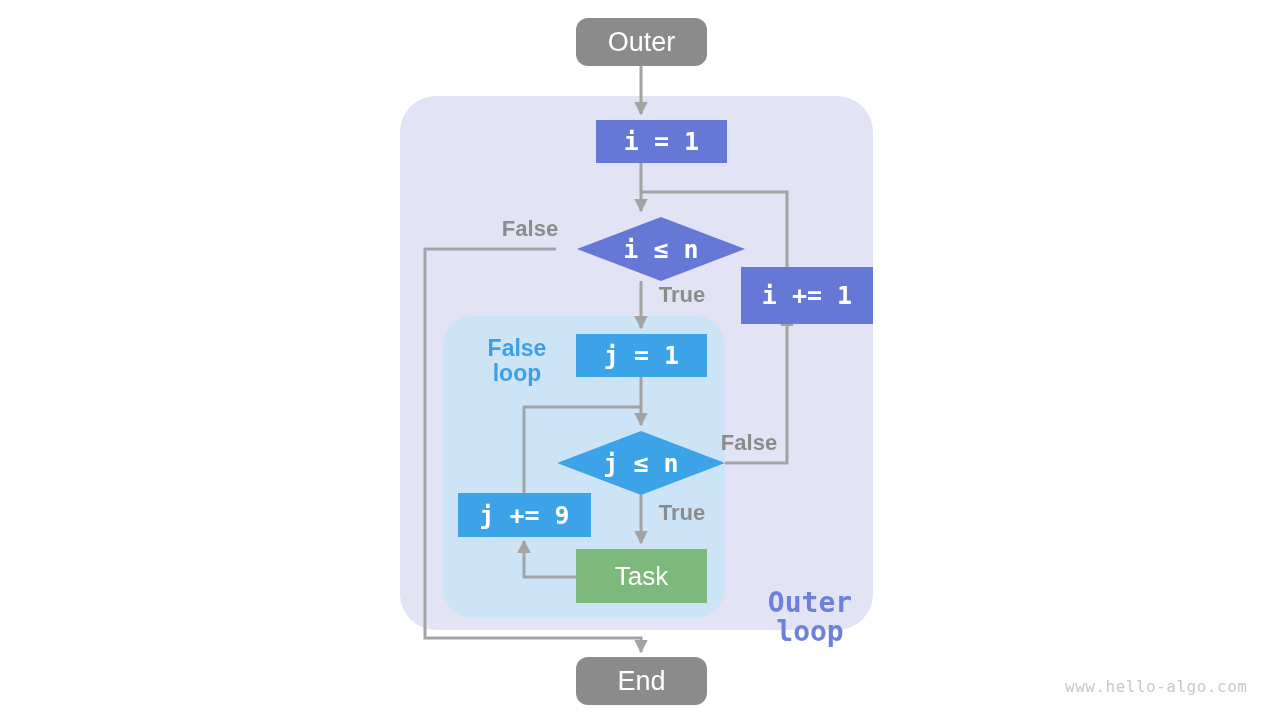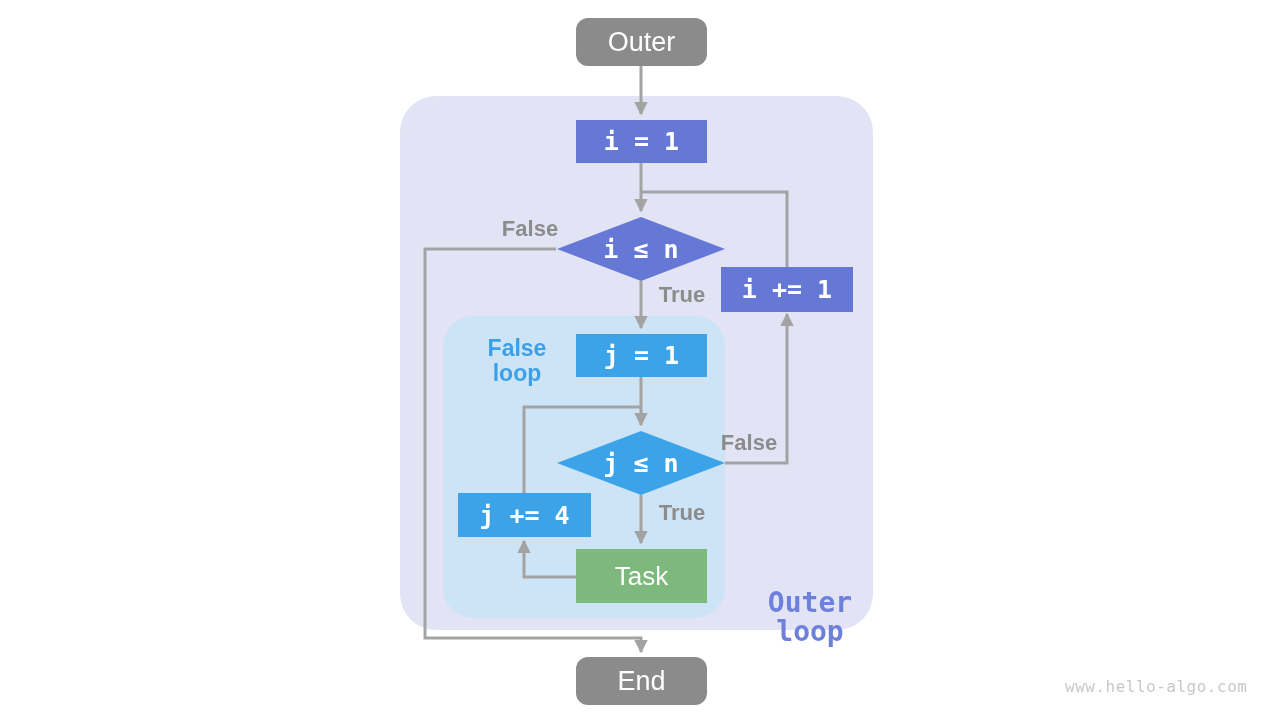--- a/index.html
+++ b/index.html
@@ -21,28 +21,28 @@
   svg.arrows .edge{fill:none;stroke:var(--arrow,#a3a3a3);stroke-width:3px;}
   .node{
     position:absolute;display:flex;align-items:center;justify-content:center;
     color:var(--node-text,#ffffff);box-sizing:border-box;
   }
   .node.code{font:600 25px "DejaVu Sans Mono",monospace;}
   .node.pill{
     border-radius:12px;background:var(--node-gray,#8b8b8b);
     font:400 27px "Liberation Sans",sans-serif;
   }
-  .node.purple{background:var(--node-purple,#6678d6);}
+  .node.purple{background:var(--node-purple,#6678d6);margin-left:20px;}
   .node.blue{background:var(--node-blue,#3ca3e8);}
   .node.green{background:var(--node-green,#7db87c);font:400 26px "Liberation Sans",sans-serif;}
   .node.diamond{clip-path:polygon(50% 0,100% 50%,50% 100%,0 50%);justify-content:center;}
   .n-begin{left:576px;top:18px;width:131px;height:48px;}
   .n-init-i{left:576px;top:120px;width:131px;height:43px;}
   .n-cond-i{left:557px;top:217px;width:168px;height:64px;}
-  .n-inc-i{left:721px;top:267px;width:132px;height:45px;}
+  .n-inc-i{left:721px;top:267px;width:132px;height:57px;}
   .n-init-j{left:576px;top:334px;width:131px;height:43px;}
   .n-cond-j{left:557px;top:431px;width:168px;height:64px;}
   .n-inc-j{left:458px;top:493px;width:133px;height:44px;}
   .n-task{left:576px;top:549px;width:131px;height:54px;}
   .n-end{left:576px;top:657px;width:131px;height:48px;}
   .edge-lbl{
     position:absolute;transform:translate(-50%,-50%);
     font:700 22px "Liberation Sans",sans-serif;color:var(--edge-label,#8c8c8c);
     white-space:nowrap;
   }
@@ -117,21 +117,21 @@
 
   <div class="node code blue n-init-j">
       <span>j = 1</span>
     </div>
 
   <div class="node code blue diamond n-cond-j">
       <span>j ≤ n</span>
     </div>
 
   <div class="node code blue n-inc-j">
-      <span>j += 4</span>
+      <span>j += 9</span>
     </div>
 
   <div class="node pill n-end">
       <span>End</span>
     </div>
 
   <div class="node green n-task">
       <span>Task</span>
     </div>
 

